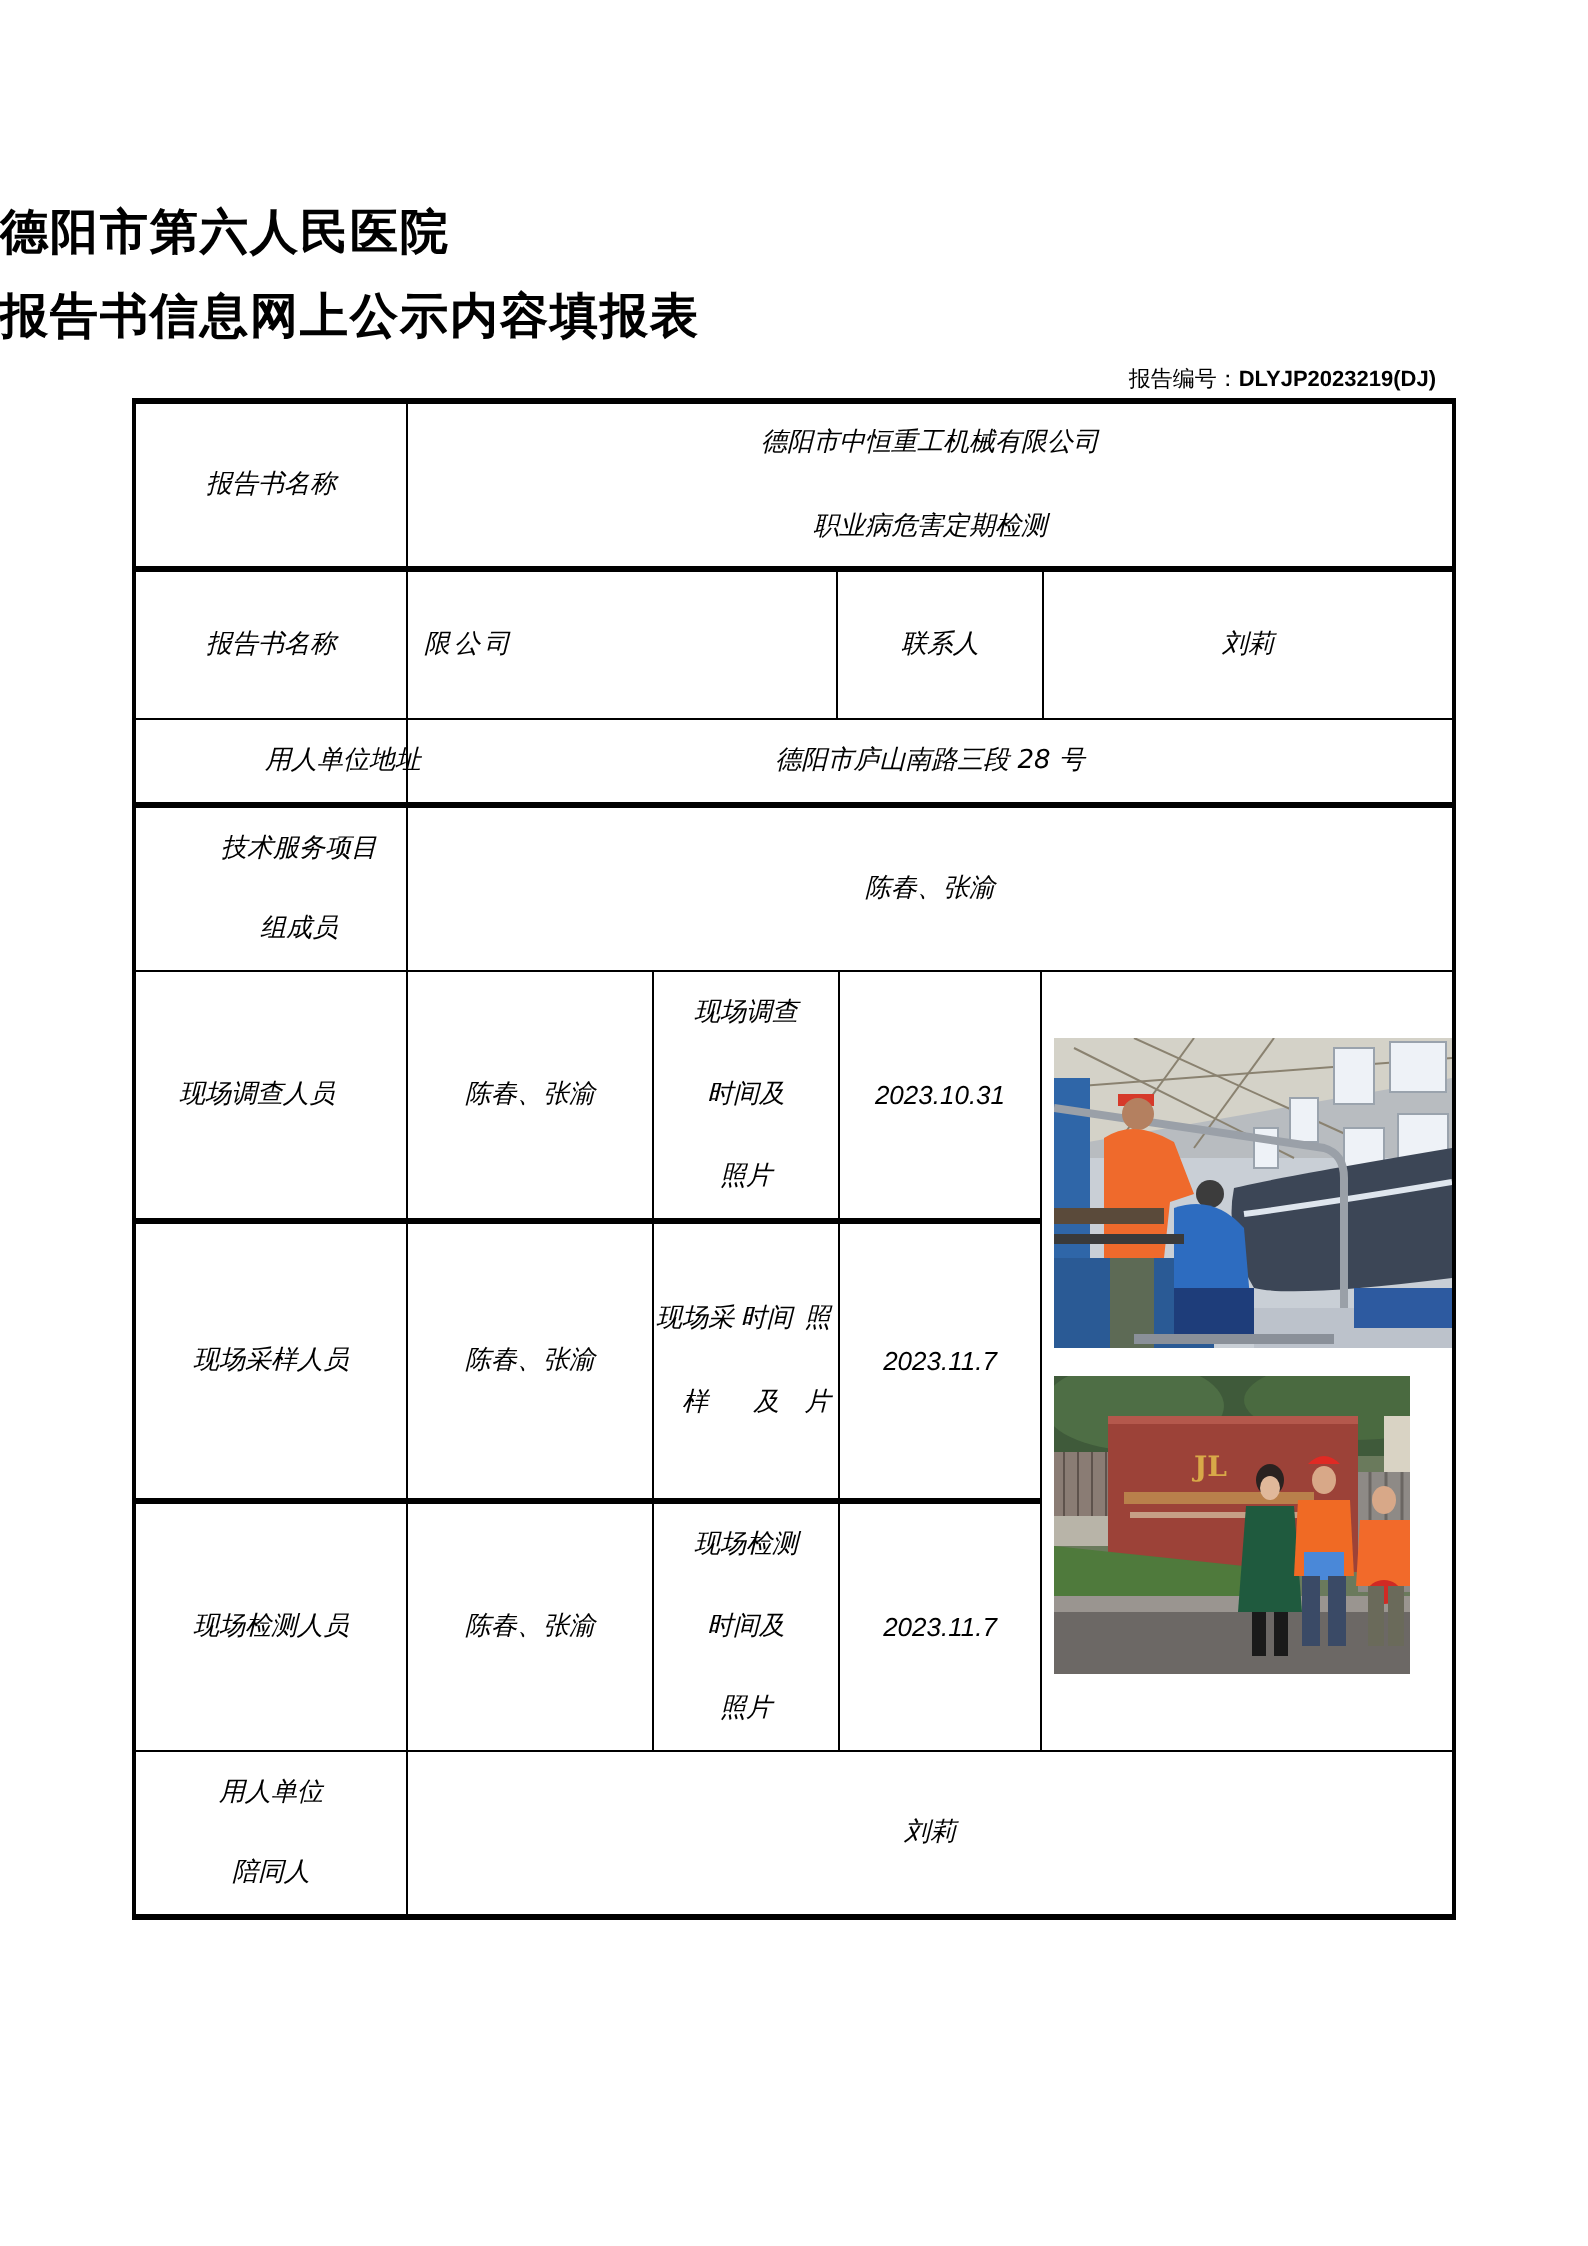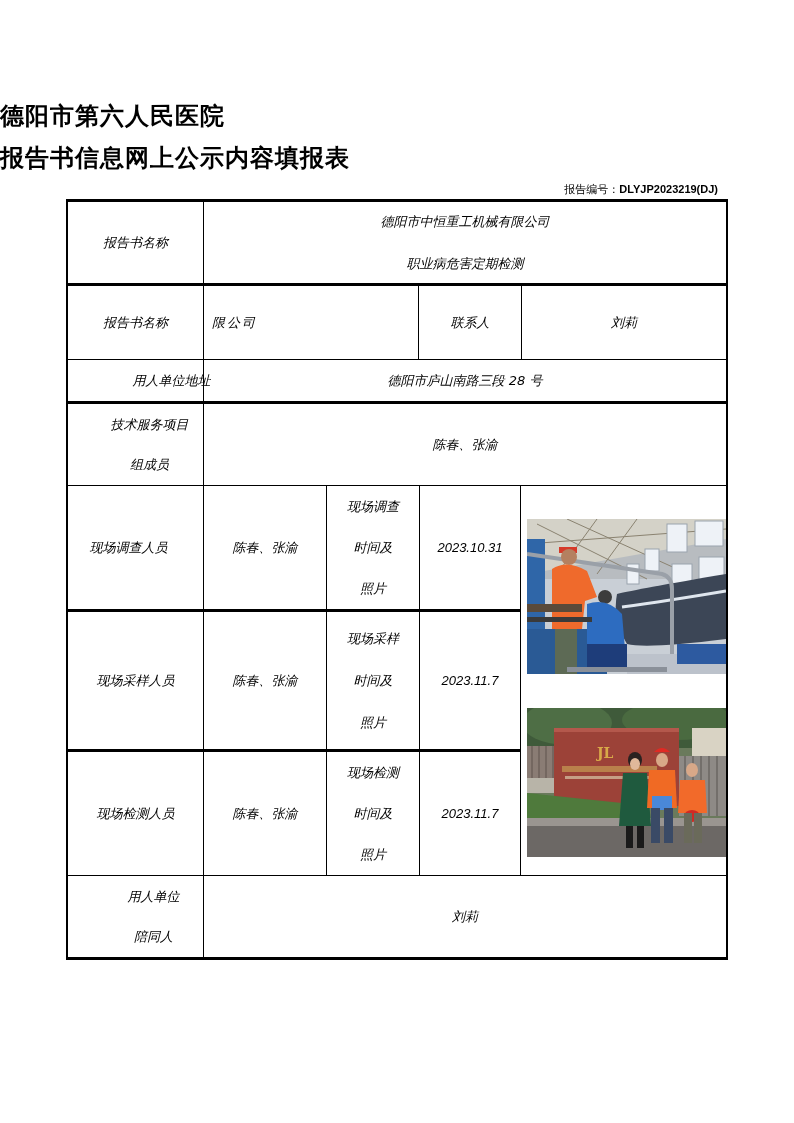--- a/index.html
+++ b/index.html
@@ -77,21 +77,21 @@
   <div class="cell" style="left:204px; top:486px; width:122px; height:123px;">陈春、张渝</div>
   <div class="cell" style="left:327px; top:486px; width:92px; height:123px; flex-direction:column; line-height:41px;">
     <span>现场调查</span>
     <span>时间及</span>
     <span>照片</span>
   </div>
   <div class="cell num" style="left:420px; top:486px; width:100px; height:123px;">2023.10.31</div>
 
   <div class="cell" style="left:68px; top:612px; width:135px; height:137px;">现场采样人员</div>
   <div class="cell" style="left:204px; top:612px; width:122px; height:137px;">陈春、张渝</div>
-  <div class="cell" style="left:327px; top:612px; width:92px; height:137px; flex-direction:column; line-height:42px;">
+  <div class="cell" style="left:327px; top:612px; width:92px; height:137px; flex-direction:row; line-height:42px;">
     <span>现场采样</span>
     <span>时间及</span>
     <span>照片</span>
   </div>
   <div class="cell num" style="left:420px; top:612px; width:100px; height:137px;">2023.11.7</div>
 
   <div class="cell" style="left:68px; top:752px; width:135px; height:123px;">现场检测人员</div>
   <div class="cell" style="left:204px; top:752px; width:122px; height:123px;">陈春、张渝</div>
   <div class="cell" style="left:327px; top:752px; width:92px; height:123px; flex-direction:column; line-height:41px;">
     <span>现场检测</span>
@@ -142,21 +142,21 @@
 
       <rect x="0" y="85" width="55" height="8" fill="#5a4a3a"></rect>
       <rect x="0" y="98" width="65" height="5" fill="#3a3a3a"></rect>
 
       <rect x="100" y="135" width="99" height="20" fill="#bcc2cb"></rect>
       <rect x="150" y="125" width="49" height="20" fill="#2d5aa0"></rect>
       <rect x="40" y="148" width="100" height="5" fill="#8a9099"></rect>
     </svg>
   </div>
 
-  <div class="photo" style="left:527px; top:688px; width:199px; height:149px;margin-top:20px;">
+  <div class="photo" style="left:527px; top:688px; width:178px; height:149px;">
     <svg width="199" height="149" viewBox="0 0 199 149" xmlns="http://www.w3.org/2000/svg">
       <rect width="199" height="149" fill="#6a7a5c"></rect>
 
       <rect width="199" height="40" fill="#3f5a3a"></rect>
       <ellipse cx="40" cy="15" rx="45" ry="22" fill="#4e6e45"></ellipse>
       <ellipse cx="150" cy="12" rx="55" ry="20" fill="#4a6a40"></ellipse>
       <rect x="165" y="20" width="34" height="40" fill="#d9d3c4"></rect>
 
       <rect x="0" y="38" width="30" height="35" fill="#8a7c74"></rect>
       <g stroke="#5e524c" stroke-width="1">
@@ -201,18 +201,18 @@
       <rect x="137" y="100" width="9" height="35" fill="#3a4a66"></rect>
 
       <ellipse cx="165" cy="62" rx="6" ry="7" fill="#d8a888"></ellipse>
       <path d="M153 72 L178 72 L180 105 L151 105 Z" fill="#f26a2a"></path>
       <ellipse cx="165" cy="108" rx="8" ry="6" fill="#d02a24"></ellipse>
       <rect x="157" y="105" width="8" height="30" fill="#6a6a5a"></rect>
       <rect x="167" y="105" width="8" height="30" fill="#6a6a5a"></rect>
     </svg>
   </div>
 
-  <div class="cell" style="left:68px; top:876px; width:135px; height:81px; flex-direction:column; line-height:40px;margin-left:18px;">
+  <div class="cell" style="left:68px; top:876px; width:135px; height:81px; flex-direction:column; line-height:40px;">
     <span>用人单位</span>
     <span>陪同人</span>
   </div>
   <div class="cell" style="left:204px; top:876px; width:522px; height:81px;">刘莉</div>
 </div>
 
 </body></html>

